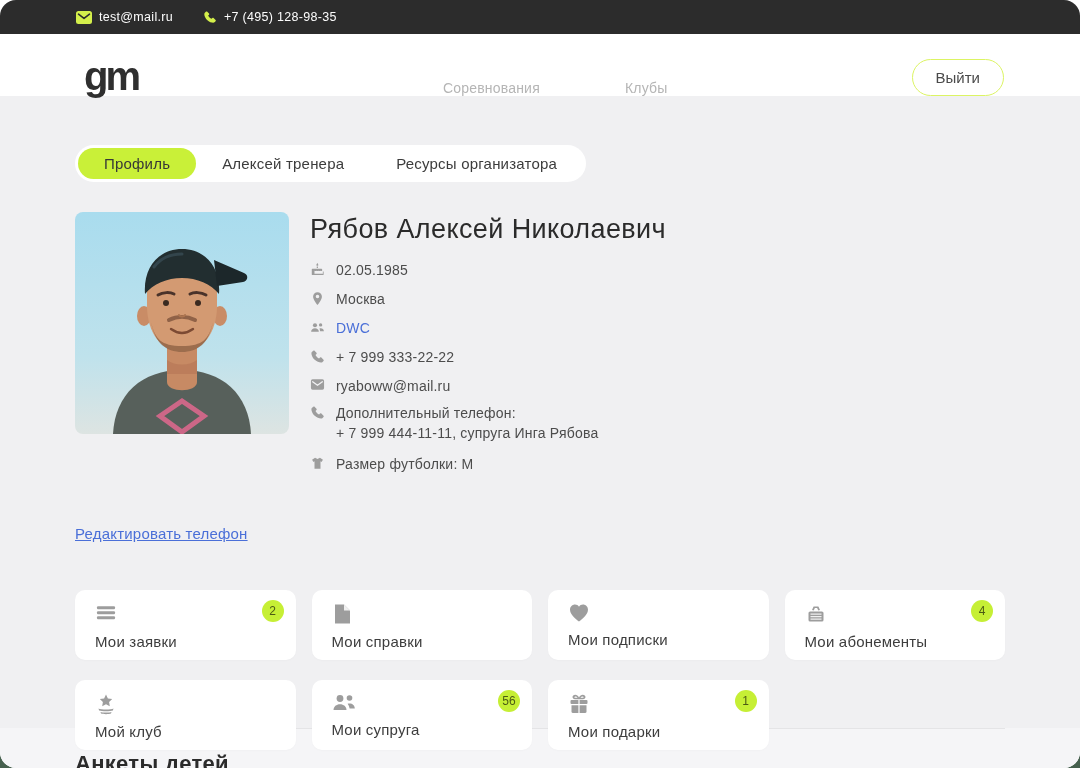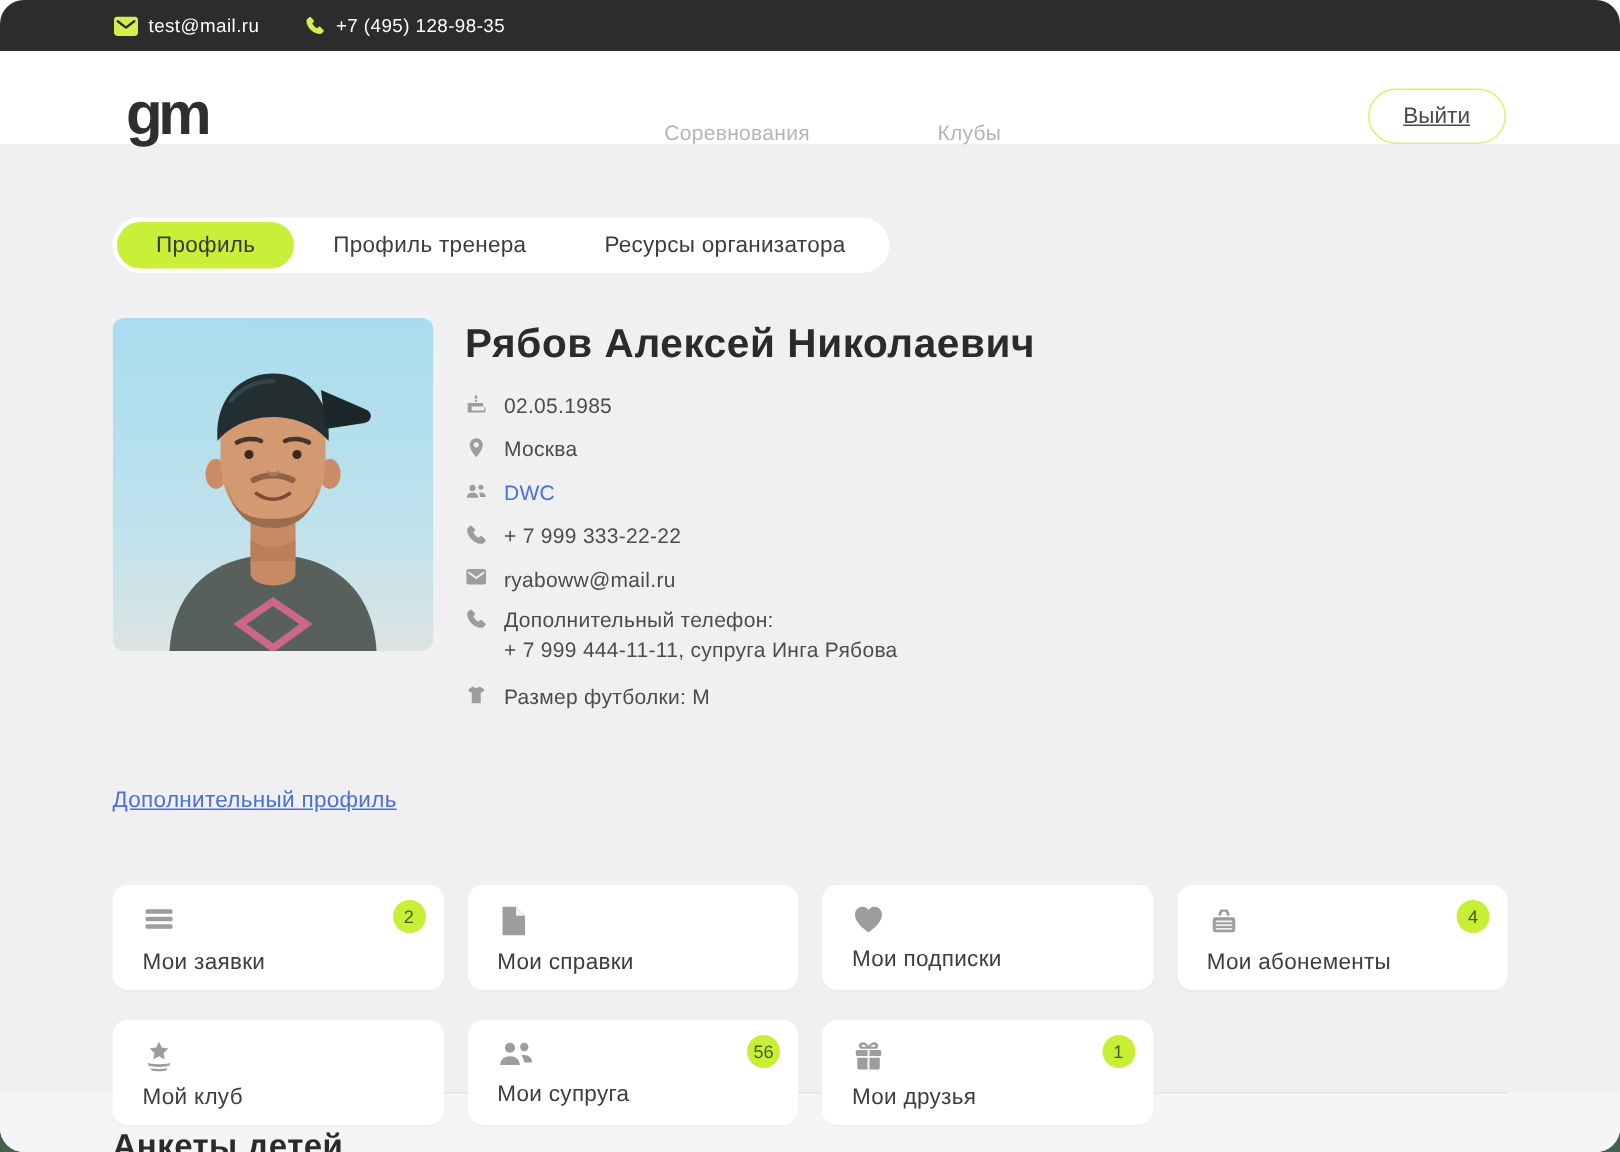--- a/index.html
+++ b/index.html
@@ -12,34 +12,34 @@
   
   .topbar { height:34px; background:#2c2c2c; display:flex; align-items:center; padding-left:76px; gap:30px; }
   .contact { display:flex; align-items:center; gap:7px; color:#fdfdfd; font-size:12.5px; letter-spacing:.3px; cursor:pointer; }
   .contact svg { display:block; }
 
   
   .header { height:62px; background:#fff; display:flex; align-items:flex-end; padding:0 76px; position:relative; }
   .logo { font-size:40px; font-weight:800; letter-spacing:-3px; color:#2f2f2f; line-height:1; margin-left:8px; cursor:pointer; }
   .nav { position:absolute; left:50%; transform:translateX(-52%); display:flex; gap:44px; }
   .nav-item { color:#b5b5b5; font-size:14px; letter-spacing:.2px; cursor:pointer;margin-left:41px; }
-  .logout-btn { margin-left:auto; background:#fff; border:1.5px solid #dcf463; border-radius:20px; padding:9px 23px; font-size:15px; color:#4a4a4a; font-family:inherit; cursor:pointer;text-decoration:underline; }
+  .logout-btn { margin-left:auto; background:#fff; border:1.5px solid #dcf463; border-radius:20px; padding:9px 23px; font-size:15px; color:#4a4a4a; font-family:inherit; cursor:pointer; }
 
   
   .main { background:#f0f0f2; height:632px; padding:49px 75px 0; }
 
   .tabs { display:inline-flex; background:#fff; border-radius:22px; padding:3px; align-items:center; }
   .tab { padding:7px 26px; font-size:15px; color:#3c3c3c; border-radius:17px; letter-spacing:.2px; cursor:pointer; white-space:nowrap; }
   .tab.active { background:#c9f038; color:#373737; }
 
   .profile { display:flex; gap:21px; margin-top:30px; }
   .photo { width:214px; height:222px; border-radius:8px; overflow:hidden; flex:none; }
   .photo svg { display:block; }
   .info { padding-top:0; }
-  .profile-name { font-size:27px; font-weight:700; color:#2b2b2b; letter-spacing:.4px; margin:2px 0 16px; }
+  .profile-name { font-size:27px; font-weight:400; color:#2b2b2b; letter-spacing:.4px; margin:2px 0 16px; }
   .details { list-style:none; }
   .details li { display:flex; align-items:flex-start; gap:11px; margin-bottom:9px; font-size:14px; color:#4c4c4c; line-height:18px; letter-spacing:.2px; }
   .details li svg { flex:none; margin-top:1px; }
   .d-link { color:#4a6fd8; cursor:pointer; }
   .multiline div { margin-bottom:2px; }
 
   .edit-link { display:inline-block; margin-top:41px; font-size:15px; color:#4a6fd8; text-decoration:underline; letter-spacing:.2px; cursor:pointer; font-weight:500; }
 
   .cards { display:grid; grid-template-columns:repeat(4,1fr); gap:20px 16px; margin-top:47px; }
   .card { position:relative; background:#fff; border-radius:10px; height:70px; padding:13px 20px 0; cursor:pointer; box-shadow:0 1px 2px rgba(0,0,0,.02); }
@@ -88,21 +88,21 @@
         <span class="nav-item">Соревнования</span>
         <span class="nav-item">Клубы</span>
       </div>
       <button class="logout-btn">Выйти</button>
     </div>
 
     <div class="main">
 
       <div class="tabs">
         <div class="tab active">Профиль</div>
-        <div class="tab">Профиль тренера</div>
+        <div class="tab">Алексей тренера</div>
         <div class="tab">Ресурсы организатора</div>
       </div>
 
       <div class="profile">
         <div class="photo">
           <svg width="214" height="222" viewBox="0 0 214 222">
             <defs>
               <linearGradient id="sky" x1="0" y1="0" x2="0" y2="1">
                 <stop offset="0" stop-color="#a9dcee"></stop>
                   <stop offset=".65" stop-color="#bfe2ec"></stop>
@@ -181,21 +181,21 @@
             <li>
               <span><svg width="15" height="15" viewBox="0 0 16 16">
                     <path class="ic-gray" d="M5.4 1.8 8 3.1l2.6-1.3 3.2 2.1-1.5 2.4-1.1-.7v8H4.8v-8l-1.1.7-1.5-2.4z"></path>
                   </svg></span>
               <span>Размер футболки: M</span>
             </li>
           </ul>
         </div>
       </div>
 
-      <a class="edit-link">Дополнительный профиль</a>
+      <a class="edit-link">Редактировать телефон</a>
 
       <div class="cards">
 
         <div class="card">
           <span><svg width="22" height="22" viewBox="0 0 22 22">
                 <g class="ic-gray">
                   <rect x="2" y="3.2" width="18" height="3" rx="1"></rect>
                   <rect x="2" y="8.2" width="18" height="3" rx="1"></rect>
                   <rect x="2" y="13.2" width="18" height="3" rx="1"></rect>
                 </g>
@@ -257,21 +257,21 @@
 
         <div class="card">
           <span><svg width="22" height="22" viewBox="0 0 22 22">
                 <g class="ic-gray">
                   <path d="M7.2 1.8c1.5 0 2.9 1.1 3.8 2.6.9-1.5 2.3-2.6 3.8-2.6 1.6 0 2.7 1 2.7 2.3 0 1.2-1 2.1-2.5 2.1H6.9c-1.4 0-2.4-.9-2.4-2.1 0-1.3 1.1-2.3 2.7-2.3zm.2 1.7c-.6 0-1 .3-1 .7s.4.6.9.6h2.3c-.6-.8-1.4-1.3-2.2-1.3zm7.2 0c-.8 0-1.6.5-2.2 1.3h2.3c.5 0 .9-.2.9-.6s-.4-.7-1-.7z"></path>
                   <rect x="2.5" y="7" width="17" height="4" rx="1"></rect>
                   <path d="M3.5 12.2h15v6.6c0 .7-.5 1.2-1.2 1.2H4.7c-.7 0-1.2-.5-1.2-1.2z"></path>
                 </g>
                 <path d="M11 7v13" stroke="#fff" stroke-width="1.4" opacity=".85"></path>
               </svg></span>
-          <span class="card-label">Мои друзья</span>
+          <span class="card-label">Мои подарки</span>
           <span class="badge">1</span>
         </div>
 
       </div>
     </div>
 
     <div class="children-section">
       <div class="children-divider"></div>
       <h2 class="children-title">Анкеты детей</h2>
     </div>

